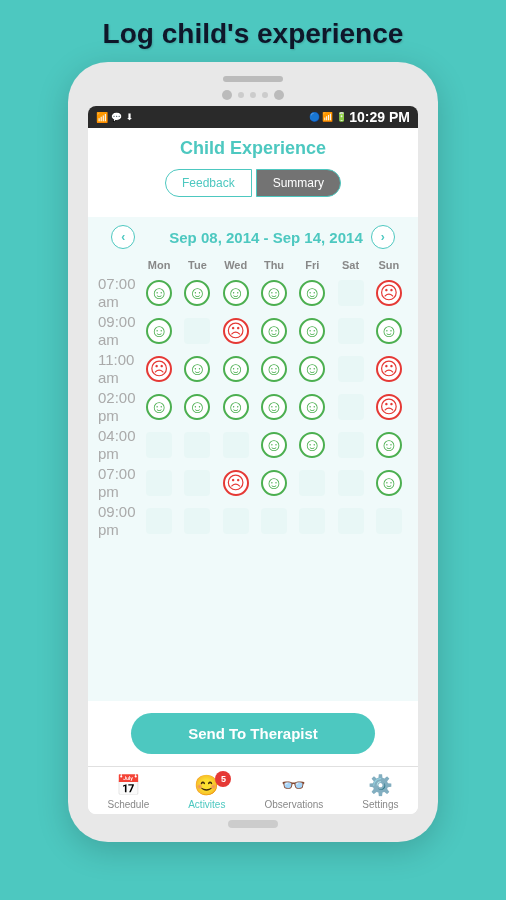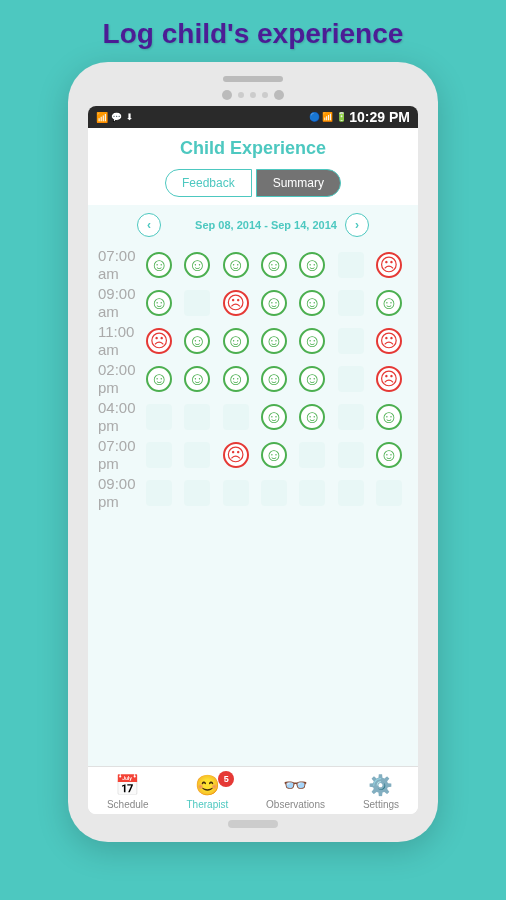--- a/index.html
+++ b/index.html
@@ -8,21 +8,21 @@
       height: 900px;
       background-color: #4dc8c0;
       display: flex;
       flex-direction: column;
       align-items: center;
       font-family: 'Arial', sans-serif;
       overflow: hidden;
     }
 
     .top-title {
-      color: #4c1d95;
+      color: #0f172a;
       font-size: 28px;
       font-weight: bold;
       text-align: center;
       padding: 18px 0 12px;
       text-shadow: 1px 1px 2px rgba(0,0,0,0.15);
     }
 
     .phone-outer {
       background: #e8e8e8;
       border-radius: 40px;
@@ -96,21 +96,21 @@
       display: flex;
       align-items: center;
       gap: 2px;
       font-size: 10px;
       font-weight: bold;
     }
 
     
     .app-header {
       background: white;
-      padding: 10px 0 8px;
+      padding: 10px 0 20px;
       text-align: center;
     }
 
     .page-title {
       color: #4dc8c0;
       font-size: 18px;
       font-weight: bold;
       margin-bottom: 10px;
     }
 
@@ -169,21 +169,21 @@
       display: flex;
       align-items: center;
       justify-content: center;
       cursor: pointer;
       font-size: 12px;
       font-weight: bold;
     }
 
     .date-range-text {
       color: #4dc8c0;
-      font-size: 11px;
+      font-size: 15px;
       font-weight: bold;
       margin-left: 26px;
     }
 
     
     .grid-container {
       padding: 0 6px;
     }
 
     .grid-header {
@@ -364,20 +364,30 @@
     </div>
 
     <div class="calendar-section">
       <div class="date-nav">
         <div class="date-nav-btn">‹</div>
         <div class="date-range-text">Sep 08, 2014 - Sep 14, 2014</div>
         <div class="date-nav-btn">›</div>
       </div>
 
       <div class="grid-container">
+        <div class="grid-header">
+          <div class="grid-header-cell"></div>
+          <div class="grid-header-cell">Mon</div>
+          <div class="grid-header-cell">Tue</div>
+          <div class="grid-header-cell">Wed</div>
+          <div class="grid-header-cell">Thu</div>
+          <div class="grid-header-cell">Fri</div>
+          <div class="grid-header-cell">Sat</div>
+          <div class="grid-header-cell">Sun</div>
+        </div>
 
         <div id="grid-rows">
             <div class="grid-row">
               <div class="time-label">07:00<br>am</div>
               <div class="face-cell">
                 <div class="smiley happy">☺</div>
               </div>
               <div class="face-cell">
                 <div class="smiley happy">☺</div>
               </div>
@@ -538,30 +548,33 @@
                 <div class="face-empty"></div>
               </div>
               <div class="face-cell">
                 <div class="face-empty"></div>
               </div>
             </div>
           </div>
       </div>
     </div>
 
+    <div class="send-btn-area">
+      <button class="send-btn">Send To Therapist</button>
+    </div>
 
     <div class="bottom-nav">
       <div class="nav-item">
         <div class="nav-icon">📅</div>
         <span>Schedule</span>
       </div>
       <div class="nav-item active" style="position:relative;">
         <div class="nav-icon">😊</div>
         <div class="badge">5</div>
-        <span>Therapist</span>
+        <span>Activites</span>
       </div>
       <div class="nav-item">
         <div class="nav-icon">👓</div>
         <span>Observations</span>
       </div>
       <div class="nav-item">
         <div class="nav-icon">⚙️</div>
         <span>Settings</span>
       </div>
     </div>

